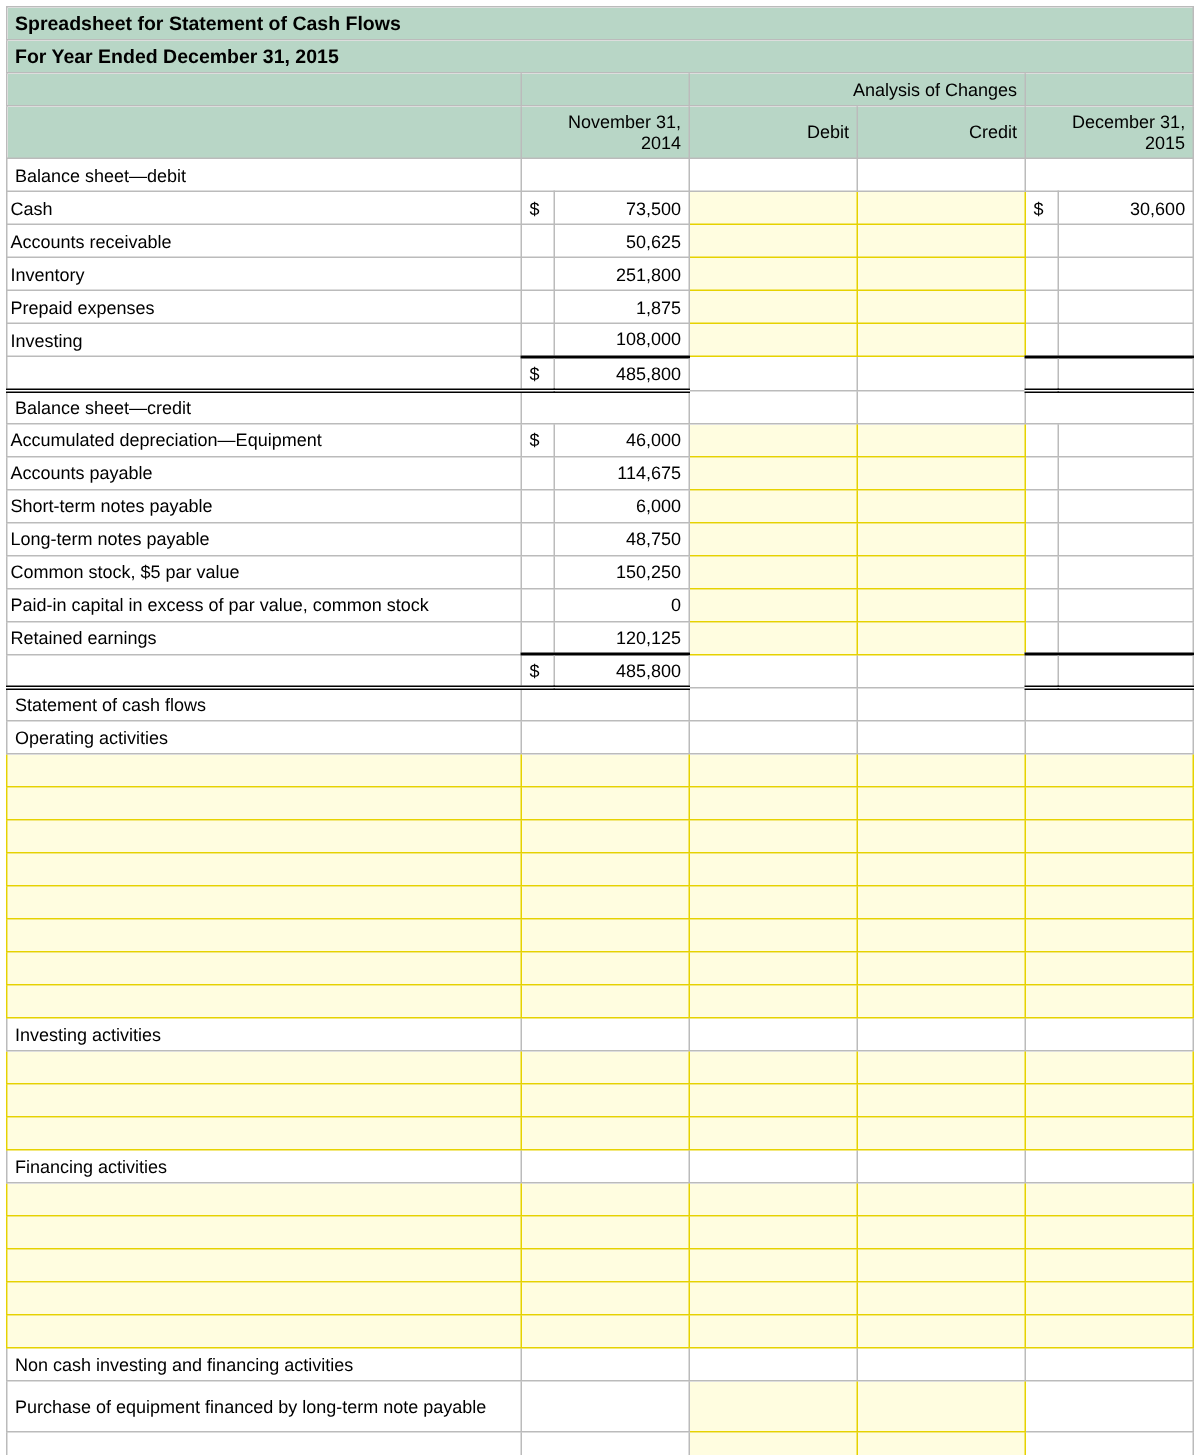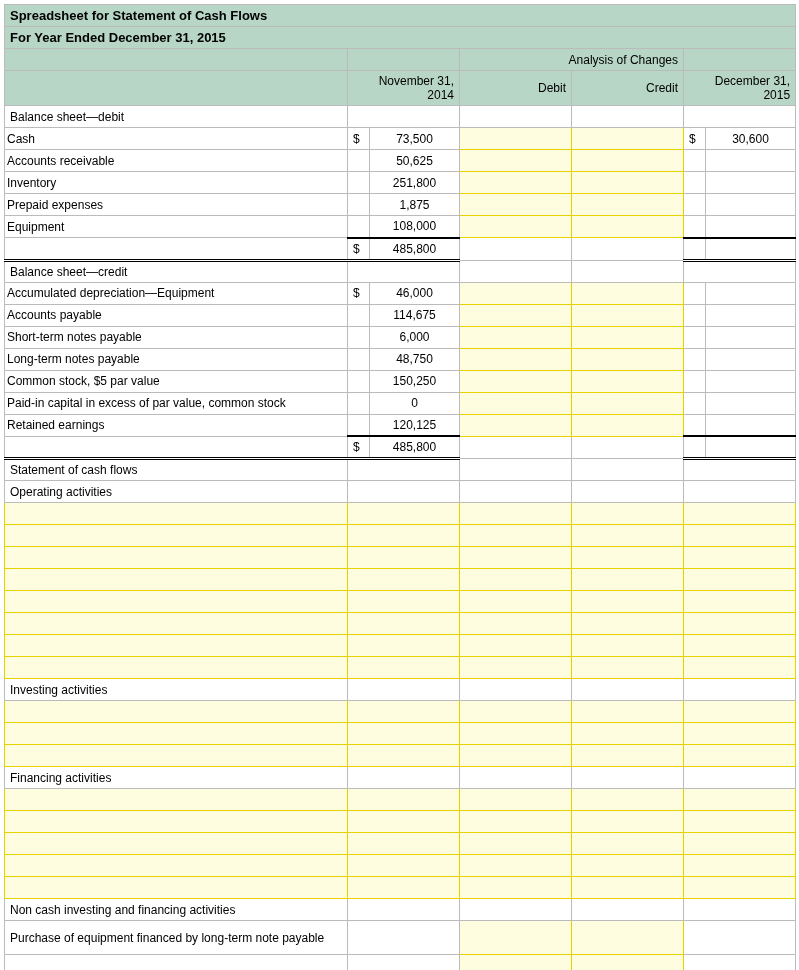--- a/index.html
+++ b/index.html
@@ -29,21 +29,21 @@
     text-align: left;
     font-weight: bold;
     font-size: 13px;
   }
   .colhdr {
     background: #b8d6c6;
     text-align: right;
     font-weight: normal;
     font-size: 12px;
   }
-  .num { text-align: center; }
+  .num { text-align: right; }
   .cur { text-align: left; width: 14px; }
   .indent { padding-left: 2px; }
   .input-cell { background: #fffde0; border: 1px solid #e6d200; }
   .dbl-top { border-top: 3px double #000; margin-left: 36px; }
   .thick-top { border-top: 2px solid #000; }
   .col-label { width: 343px; }
   .col-cur { width: 22px; }
   .col-val { width: 90px; }
   .col-dc { width: 112px; }
 </style>
@@ -120,21 +120,21 @@
 <tr>
   <td class="indent">Prepaid expenses</td>
   <td></td>
         <td class="num">1,875</td>
   <td class="input-cell"></td>
   <td class="input-cell"></td>
   <td></td>
         <td></td>
 </tr>
 <tr>
-  <td class="indent">Equipment</td>
+  <td class="indent">Investing</td>
   <td></td>
         <td class="num">108,000</td>
   <td class="input-cell"></td>
   <td class="input-cell"></td>
   <td></td>
         <td></td>
 </tr>
 <tr>
   <td></td>
   <td class="cur thick-top">$</td>

